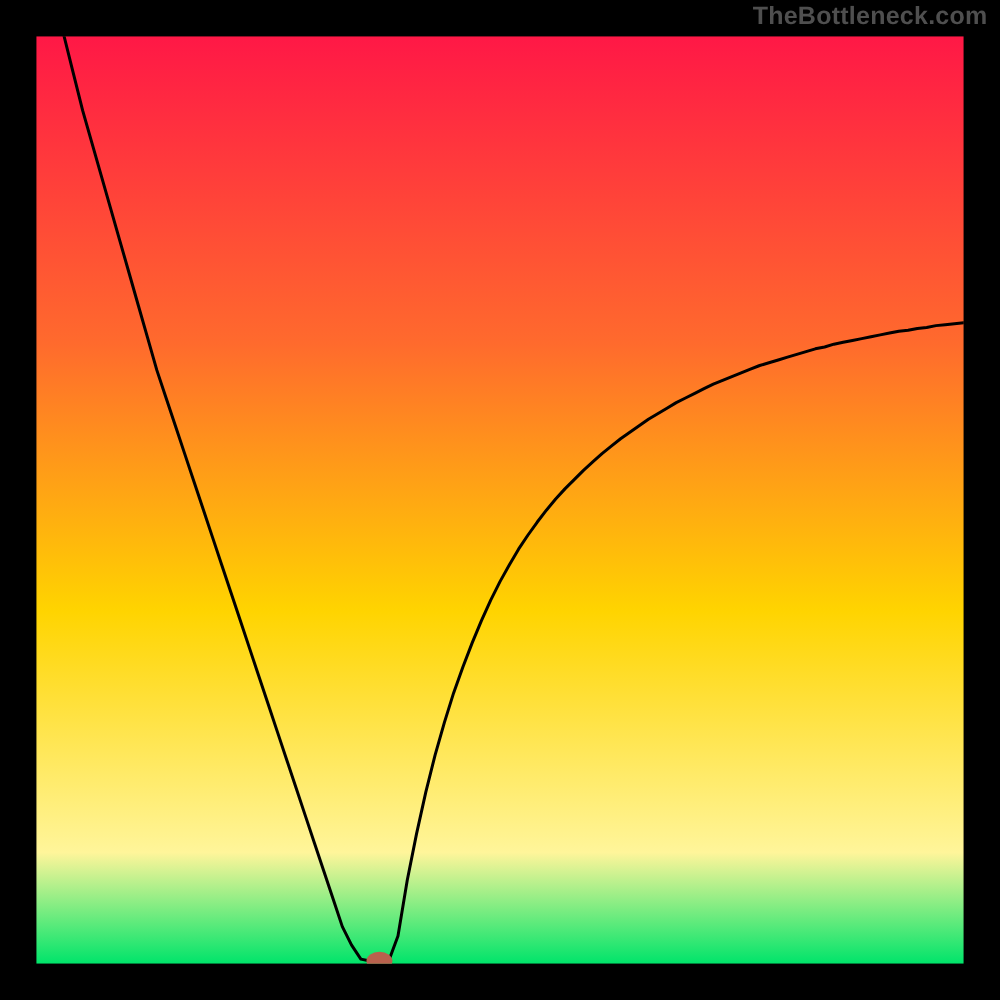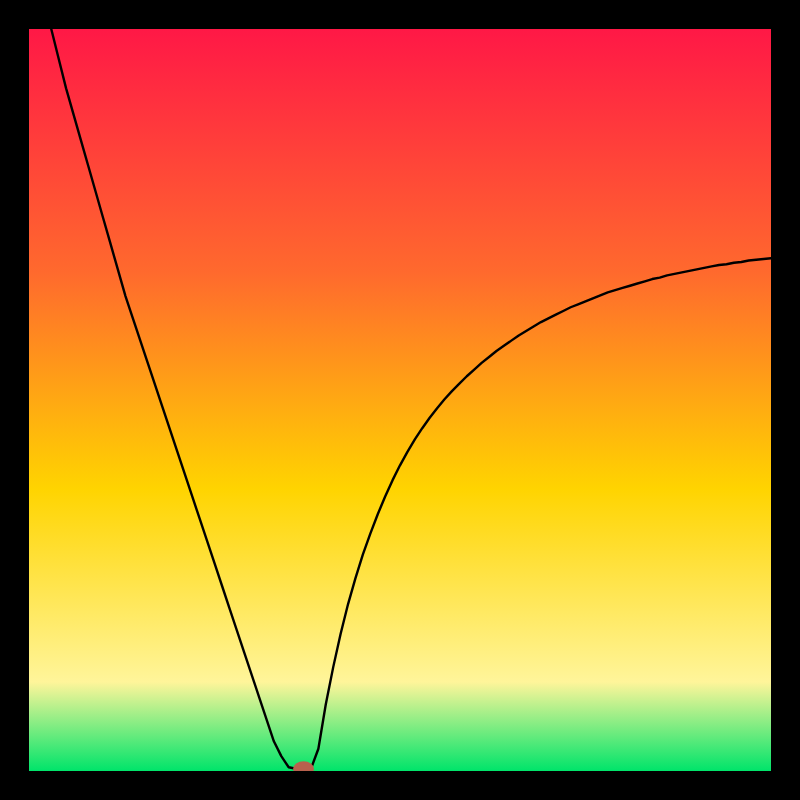--- a/index.html
+++ b/index.html
@@ -36,20 +36,21 @@
     height: 742px;
   }
   svg {
     display: block;
   }
 </style>
 </head>
 <body>
 
 <div class="frame">
+  <div class="watermark">TheBottleneck.com</div>
 
   <div class="plot-wrap">
     <svg id="plot" width="742" height="742" viewBox="0 0 742 742">
       <defs>
         <linearGradient id="bg-grad" x1="0" y1="0" x2="0" y2="1">
           <stop id="g0" offset="0%" stop-color="#ff1846"></stop>
           <stop id="g1" offset="33%" stop-color="#ff6a2d"></stop>
           <stop id="g2" offset="62%" stop-color="#ffd400"></stop>
           <stop id="g3" offset="88%" stop-color="#fff59a"></stop>
           <stop id="g4" offset="100%" stop-color="#00e46a"></stop>

